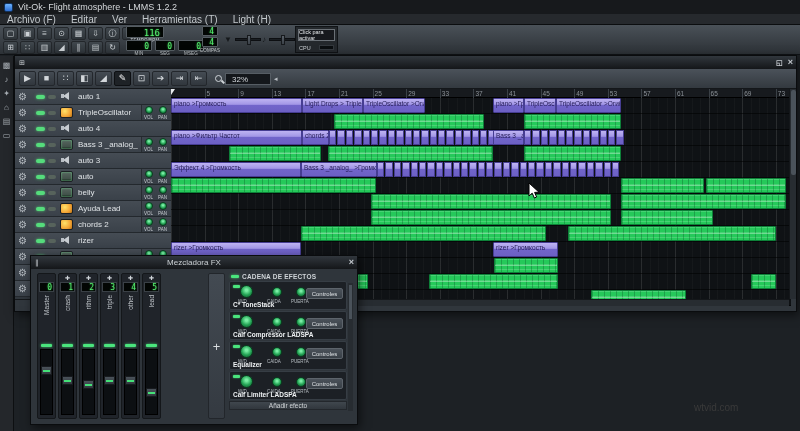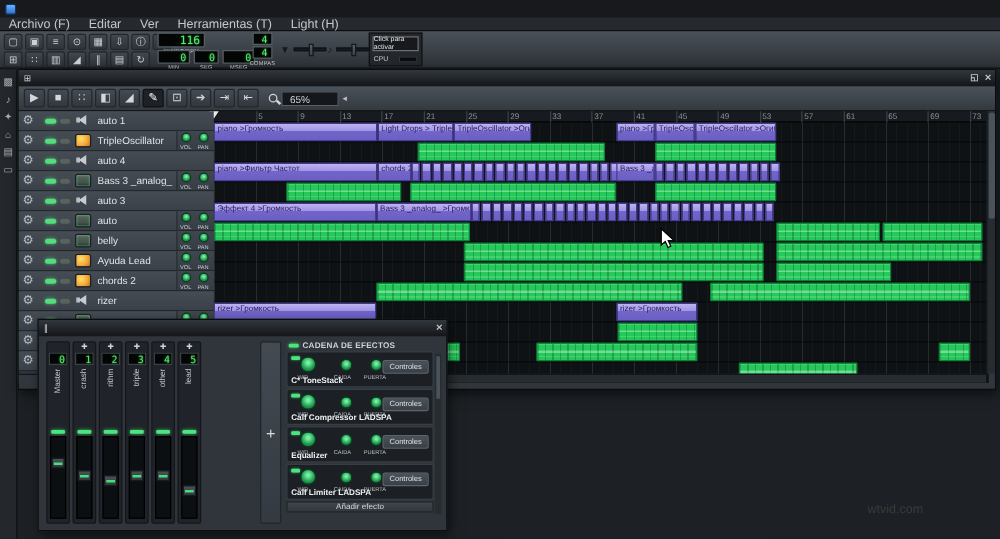--- a/index.html
+++ b/index.html
@@ -186,20 +186,21 @@
   #watermark { position:absolute; left:694px; top:346px; font-size:10px; color:#3a3a3a; z-index:9; }
   #cursor { position:absolute; left:528px; top:126px; z-index:10; }
 </style>
 </head>
 <body>
 
 <div id="screen">
 
   <div id="osbar">
     <span id="appicon"></span>
+    <span>Vit-Ok- Flight atmosphere - LMMS 1.2.2</span>
   </div>
 
   <div id="menubar">
       <span>Archivo (F)</span>
       <span>Editar</span>
       <span>Ver</span>
       <span>Herramientas (T)</span>
       <span>Light (H)</span>
     </div>
 
@@ -294,21 +295,21 @@
             <div class="sbtn">◧</div>
             <div class="sbtn">◢</div>
             <div class="sbtn active">✎</div>
             <div class="sbtn">⊡</div>
             <div class="sbtn">➔</div>
             <div class="sbtn">⇥</div>
             <div class="sbtn">⇤</div>
           </span>
         <span id="zoomctl">
           <span id="loupe"></span>
-          <span id="zoomval">65%</span>
+          <span id="zoomval">32%</span>
           <span id="zoomarrow">◂</span>
         </span>
       </div>
       <div id="se-content">
         <div id="se-grid">
           <div id="timeline">
               <span id="playhead"></span>
               <span class="ttick" style="left: 33.6px;"></span>
               <span class="tmark" style="left: 35.6px;">5</span>
               <span class="ttick" style="left: 67.2px;"></span>
@@ -665,20 +666,21 @@
         <div id="se-corner"></div>
         <div id="se-hscroll">
             <span id="se-hthumb" style="position:absolute;"></span>
           </div>
       </div>
     </div>
 
     <div id="mixer" class="win">
       <div class="wtitle">
         <span class="wicon">∥</span>
+        <span class="wlabel">Mezcladora FX</span>
         <span class="wbtns">
             <span>×</span>
           </span>
       </div>
       <div id="mx-body">
         <div id="mx-channels">
             <div class="chstrip">
               <div class="chsend"></div>
               <div class="chlcd">0</div>
               <div class="chlabelwrap">

